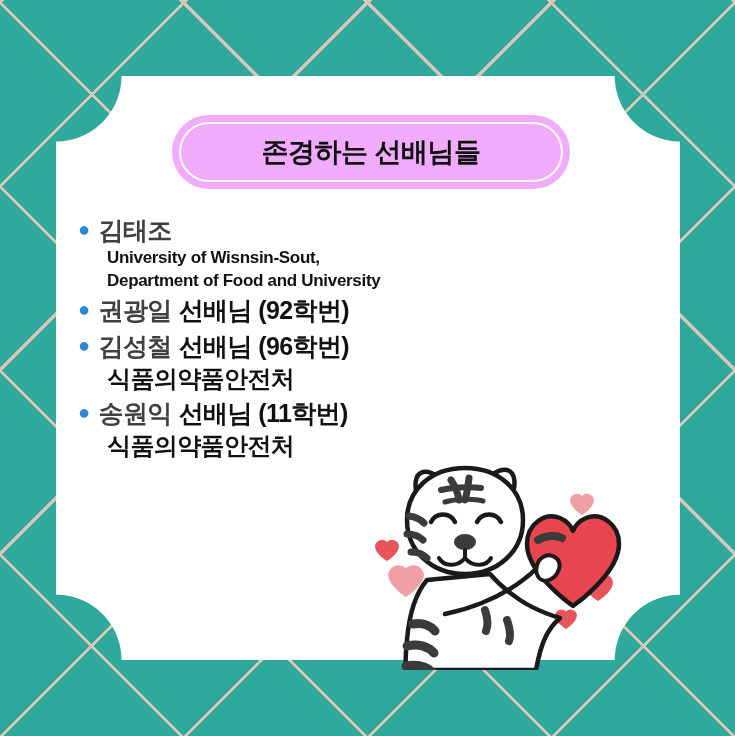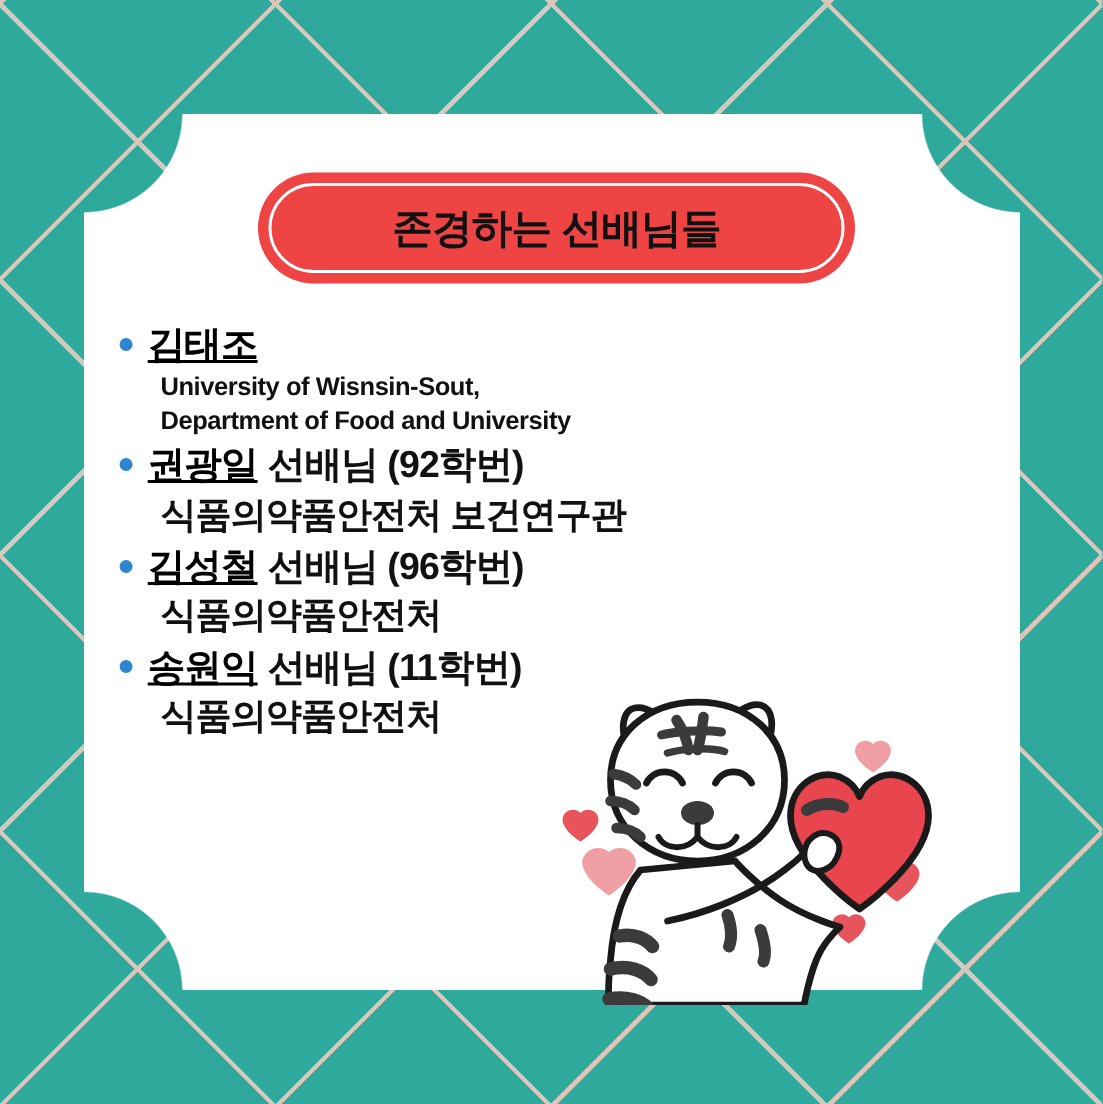--- a/index.html
+++ b/index.html
@@ -33,21 +33,21 @@
             mask:
        radial-gradient(circle 66px at 0 0,   transparent 0 65px, #000 66px) top left    / 50.2% 50.2% no-repeat,
        radial-gradient(circle 66px at 100% 0,transparent 0 65px, #000 66px) top right   / 50.2% 50.2% no-repeat,
        radial-gradient(circle 66px at 0 100%,transparent 0 65px, #000 66px) bottom left / 50.2% 50.2% no-repeat,
        radial-gradient(circle 66px at 100% 100%,transparent 0 65px,#000 66px) bottom right/50.2% 50.2% no-repeat;
     filter:drop-shadow(0 0 1.5px rgba(120,140,138,.55));
   }
   
   #title-banner{
     position:absolute;left:172px;top:115px;width:398px;height:74px;
-    background:#ef4444;border-radius:37px;
+    background:#f0abfc;border-radius:37px;
     display:flex;align-items:center;justify-content:center;
   }
   #title-banner::before{
     content:"";position:absolute;left:7px;top:7px;right:7px;bottom:7px;
     border:2px solid #FFFFFF;border-radius:30px;pointer-events:none;
   }
   #title-text{
     position:relative;z-index:2;
     font-size:27px;font-weight:bold;color:#111111;
     letter-spacing:-0.5px;white-space:nowrap;
@@ -59,21 +59,21 @@
   .entry{margin-bottom:2px;}
   .entry-head{
     display:flex;align-items:flex-start;
     font-size:25px;font-weight:bold;line-height:1.33;
     letter-spacing:-0.6px;color:#111111;white-space:nowrap;
   }
   .bullet{
     color:#2E86D1;font-size:20px;line-height:1.5;
     margin-right:9px;flex:0 0 auto;
   }
-  .name{color:#000000;margin-right:7px;text-decoration:underline;}
+  .name{color:#404040;margin-right:7px;}
   .suffix{color:#111111;}
   .affil{
     font-size:24px;font-weight:bold;line-height:1.33;
     letter-spacing:-0.6px;color:#111111;
     margin-left:29px;white-space:nowrap;
   }
   .affil.latin{font-size:17px;letter-spacing:-0.3px;font-weight:bold;}
   
   #tiger-art{position:absolute;left:355px;top:460px;width:300px;height:210px;}
 </style>
@@ -98,21 +98,20 @@
     <div class="affil latin">University of Wisnsin-Sout,</div>
     <div class="affil latin">Department of Food and University</div>
   </div>
 
   <div class="entry">
     <div class="entry-head">
       <span class="bullet">●</span>
       <span class="name">권광일</span>
       <span class="suffix">선배님 (92학번)</span>
     </div>
-    <div class="affil">식품의약품안전처 보건연구관</div>
   </div>
 
   <div class="entry">
     <div class="entry-head">
       <span class="bullet">●</span>
       <span class="name">김성철</span>
       <span class="suffix">선배님 (96학번)</span>
     </div>
     <div class="affil">식품의약품안전처</div>
   </div>

